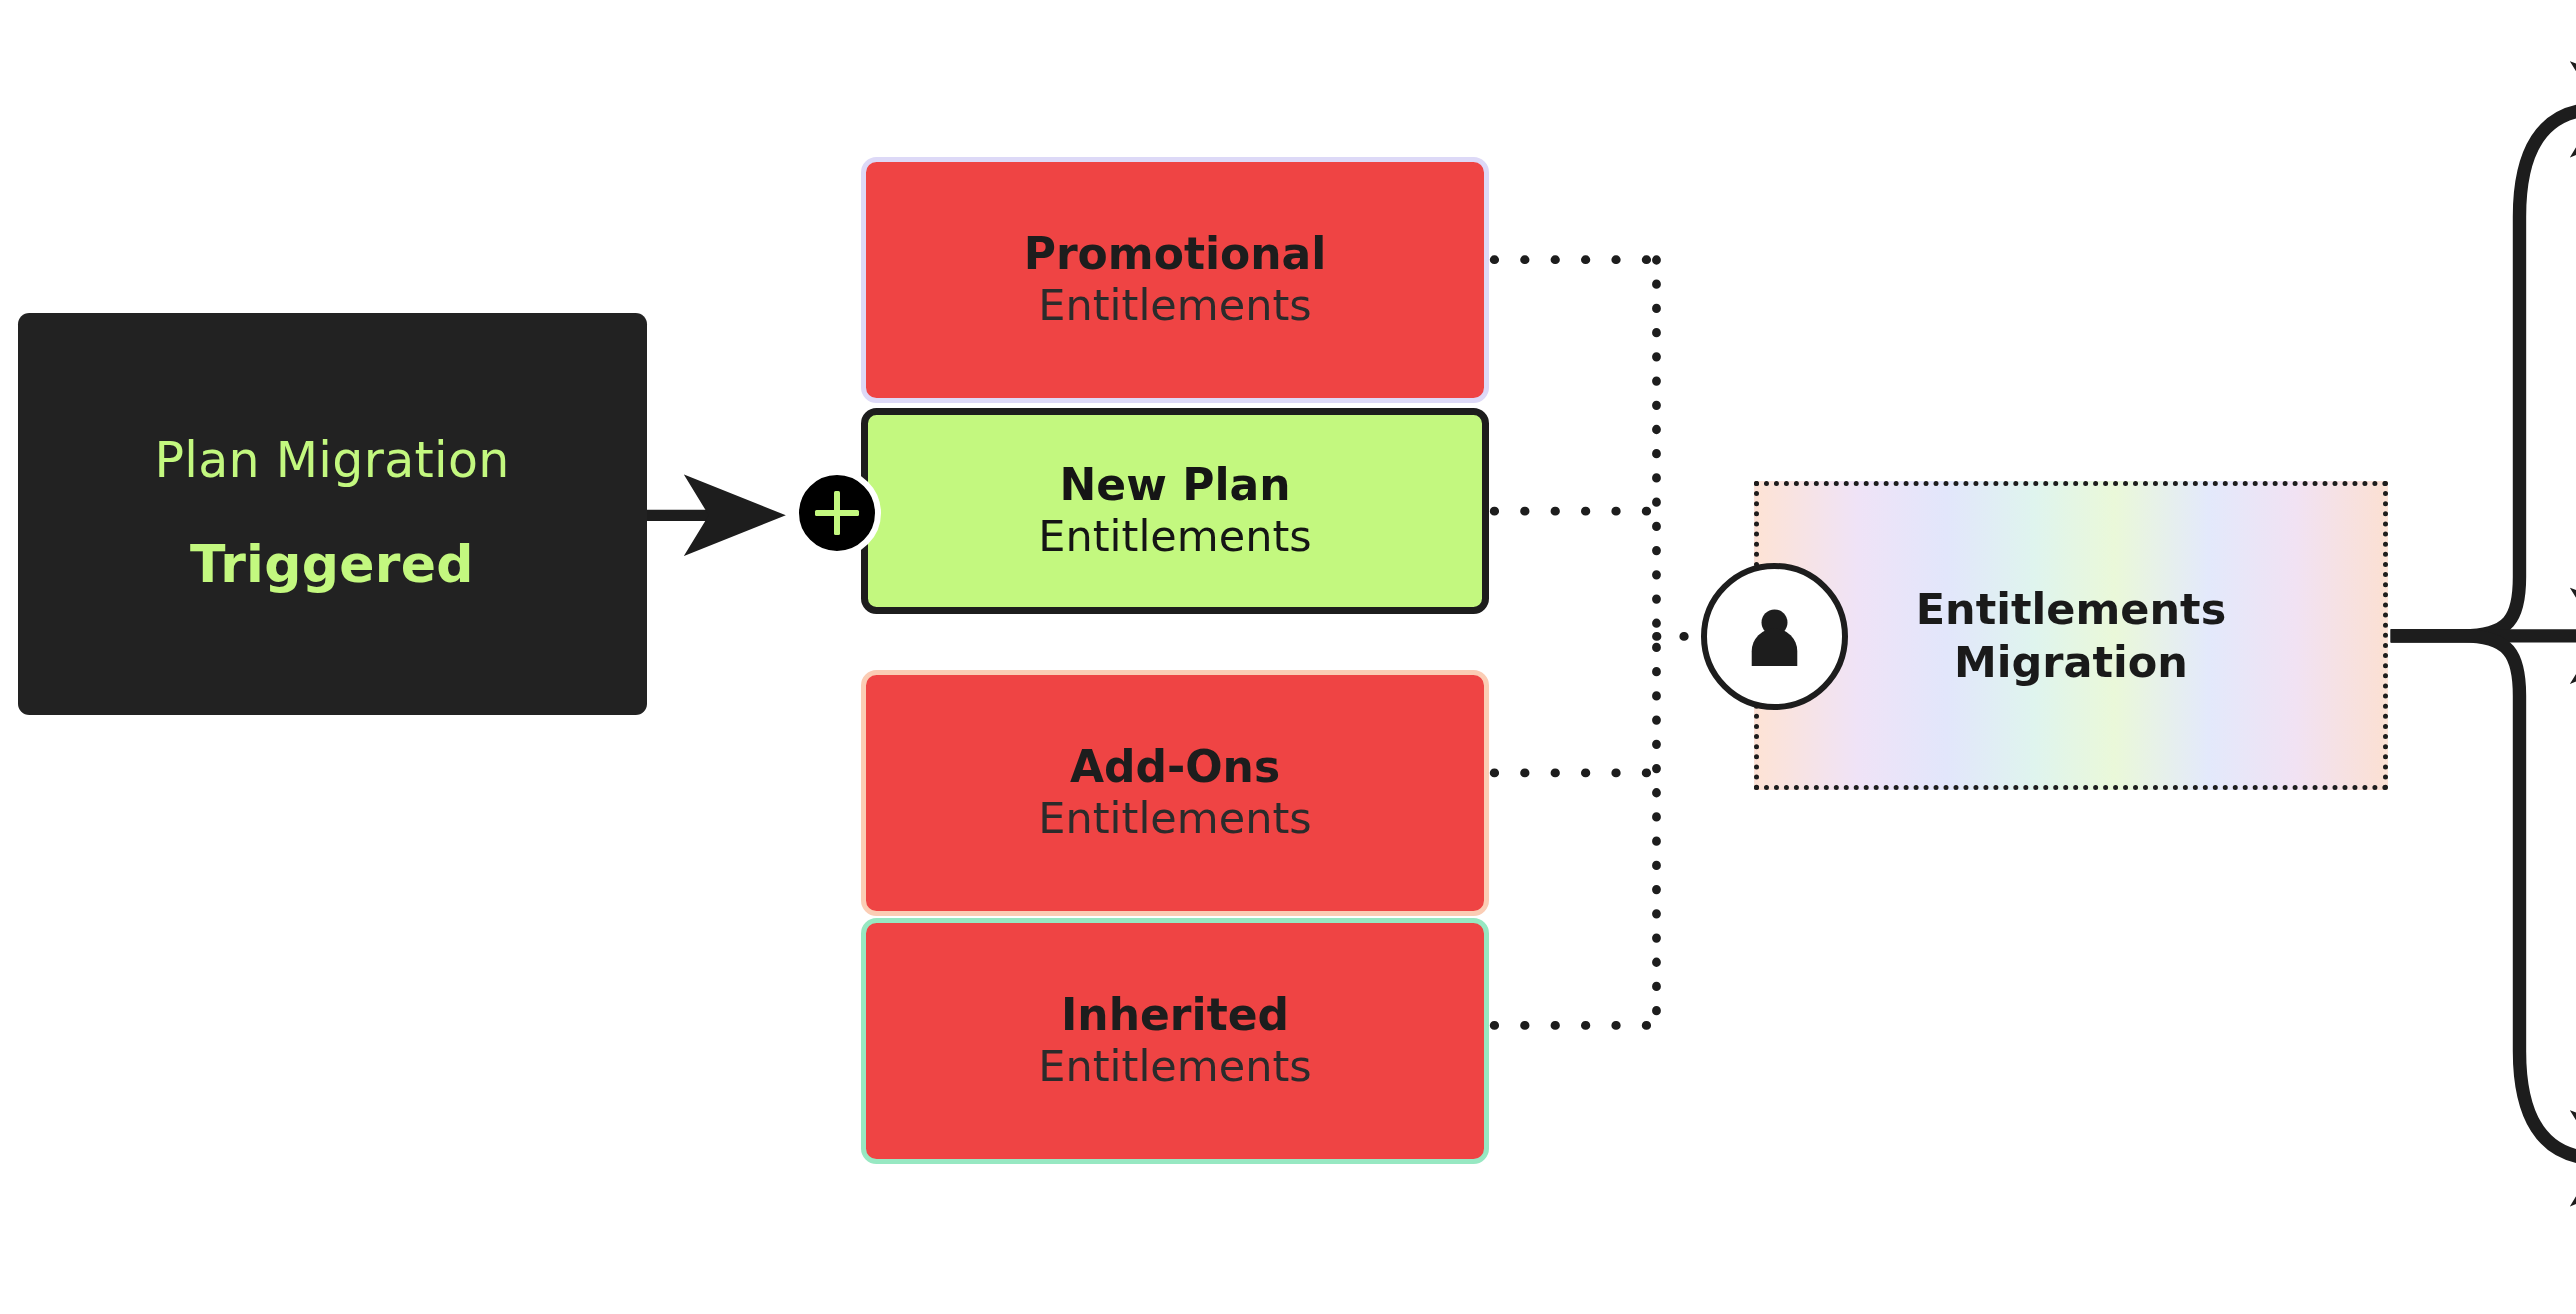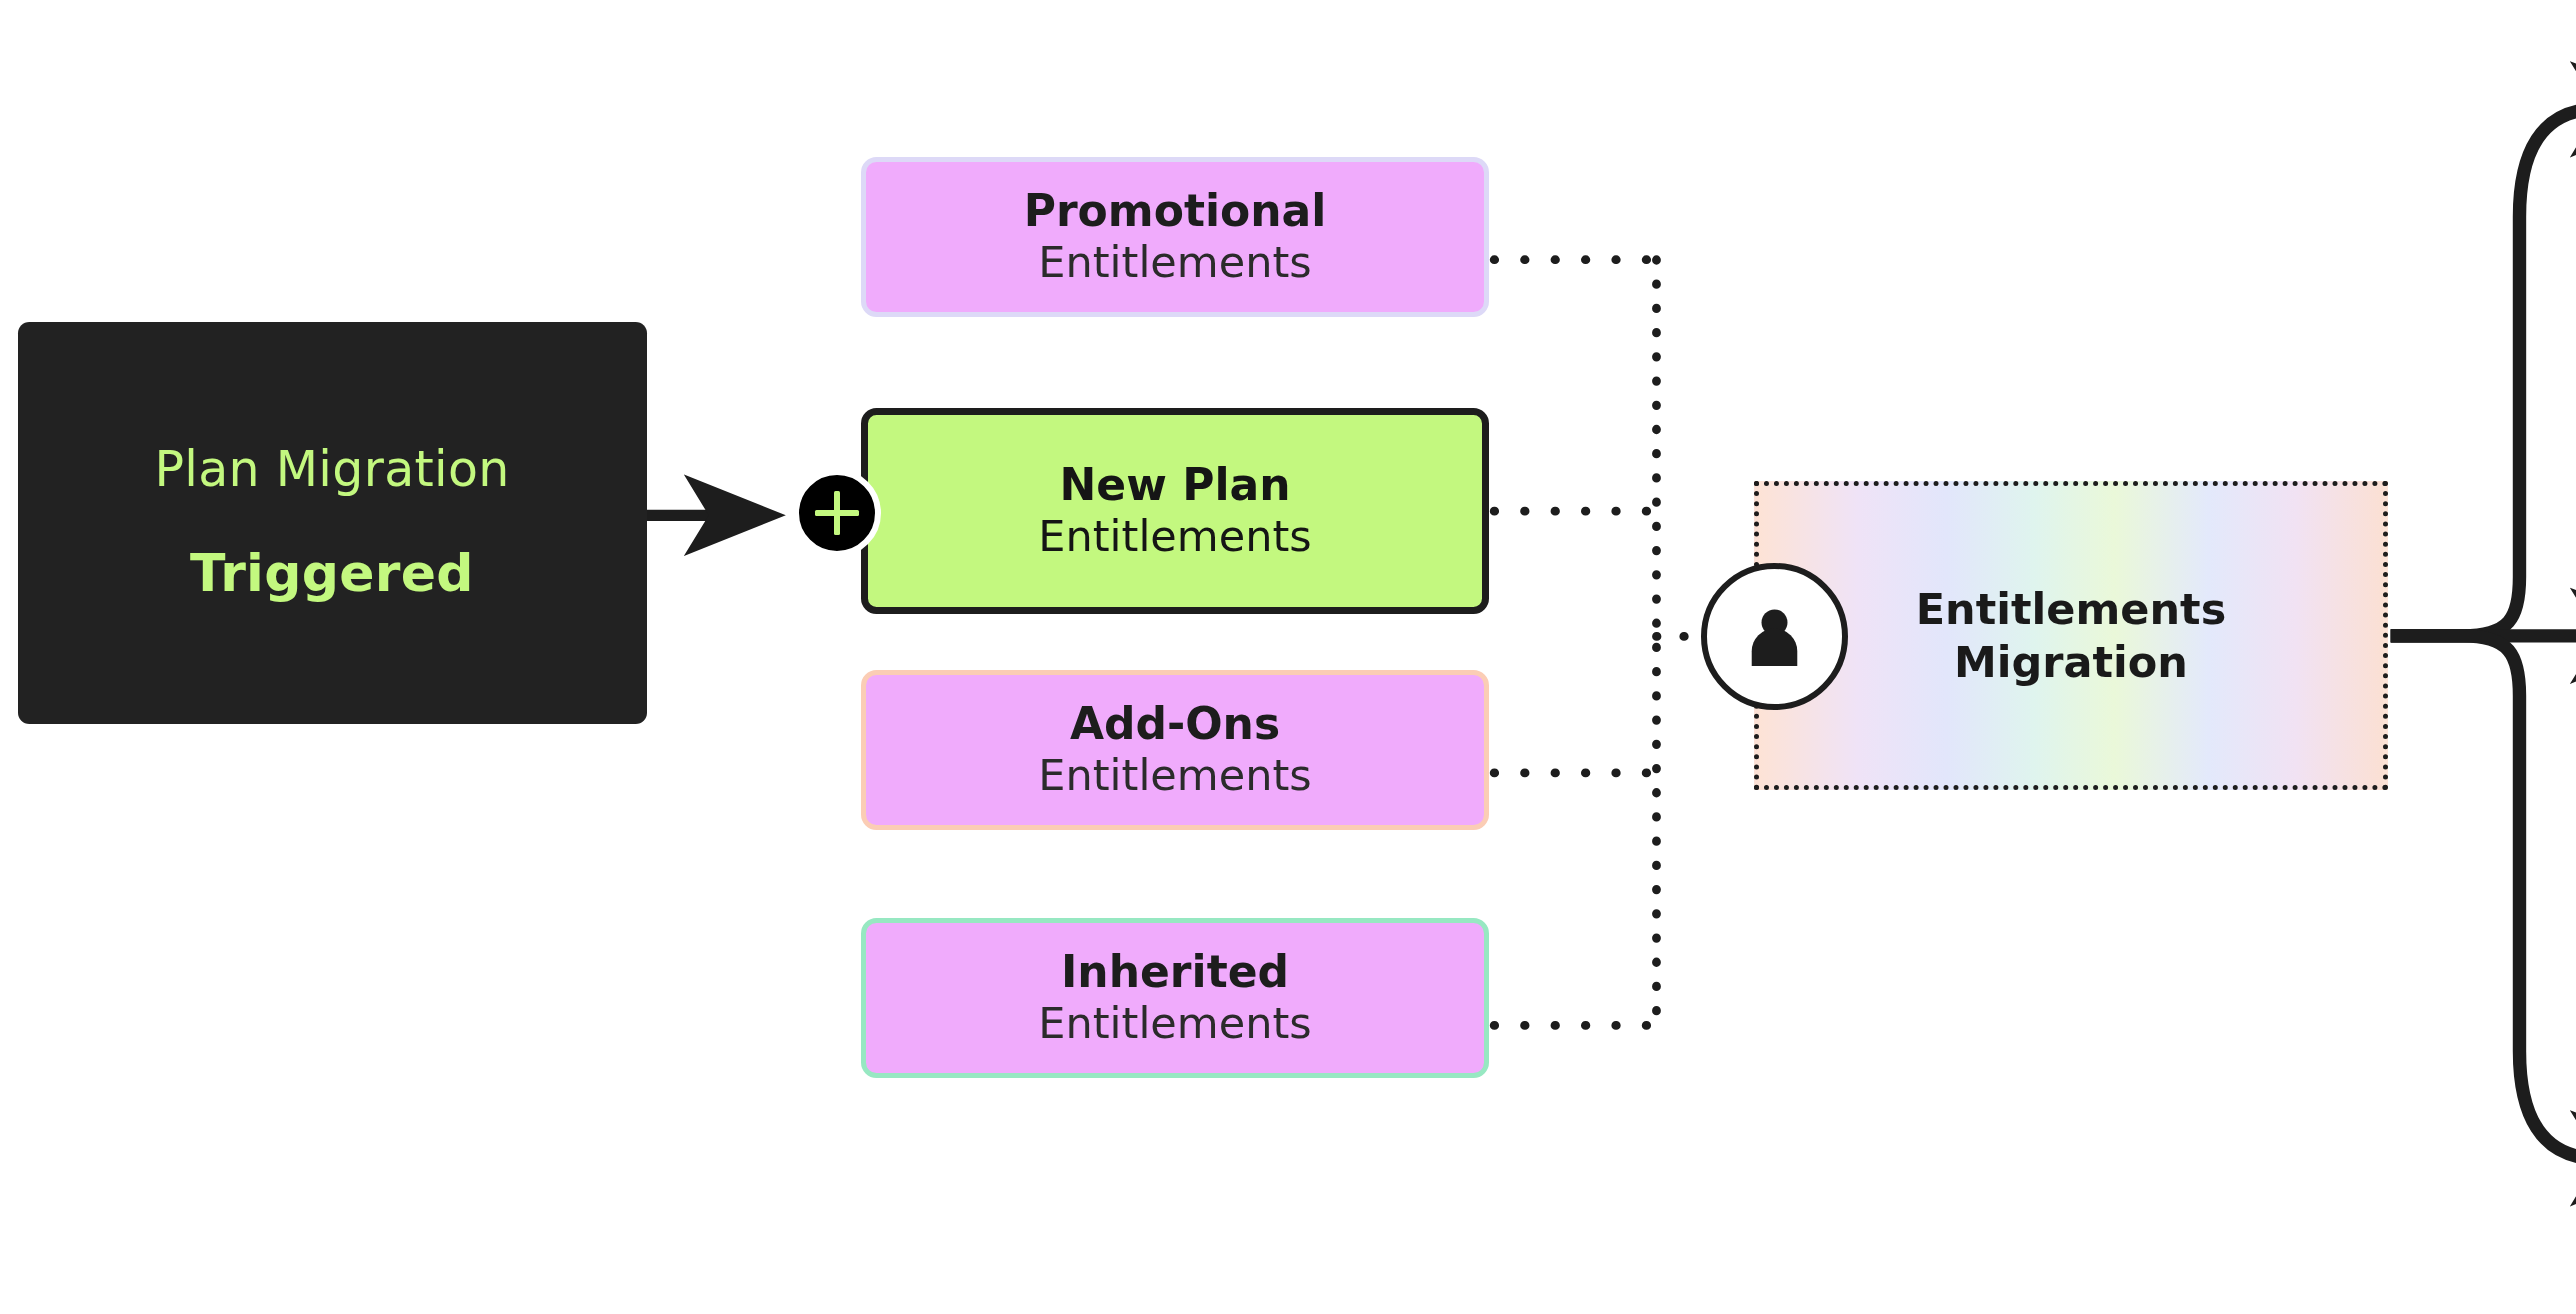--- a/index.html
+++ b/index.html
@@ -22,21 +22,21 @@
     left: 0; top: 0;
     width: 3450px;
     height: 1315px;
     pointer-events: none;
   }
 
   
   #trigger-box {
     position: absolute;
     left: 17.5px;
-    top: 322px;
+    top: 313px;
     width: 629px;
     height: 402px;
     background: #222222;
     border-radius: 11.3px;
     display: flex;
     flex-direction: column;
     align-items: center;
     justify-content: center;
     box-sizing: border-box;
   }
@@ -54,22 +54,22 @@
     line-height: 1.18;
     letter-spacing: 0.3px;
     margin-top: 44px;
   }
 
   
   .ent-card {
     position: absolute;
     left: 861px;
     width: 628px;
-    height: 160px;
-    background: #f0abfc;
+    height: 246px;
+    background: #ef4444;
     border-radius: 15.5px;
     display: flex;
     flex-direction: column;
     align-items: center;
     justify-content: center;
     box-sizing: border-box;
   }
   .ent-card .title {
     font-size: 44px;
     font-weight: 700;

